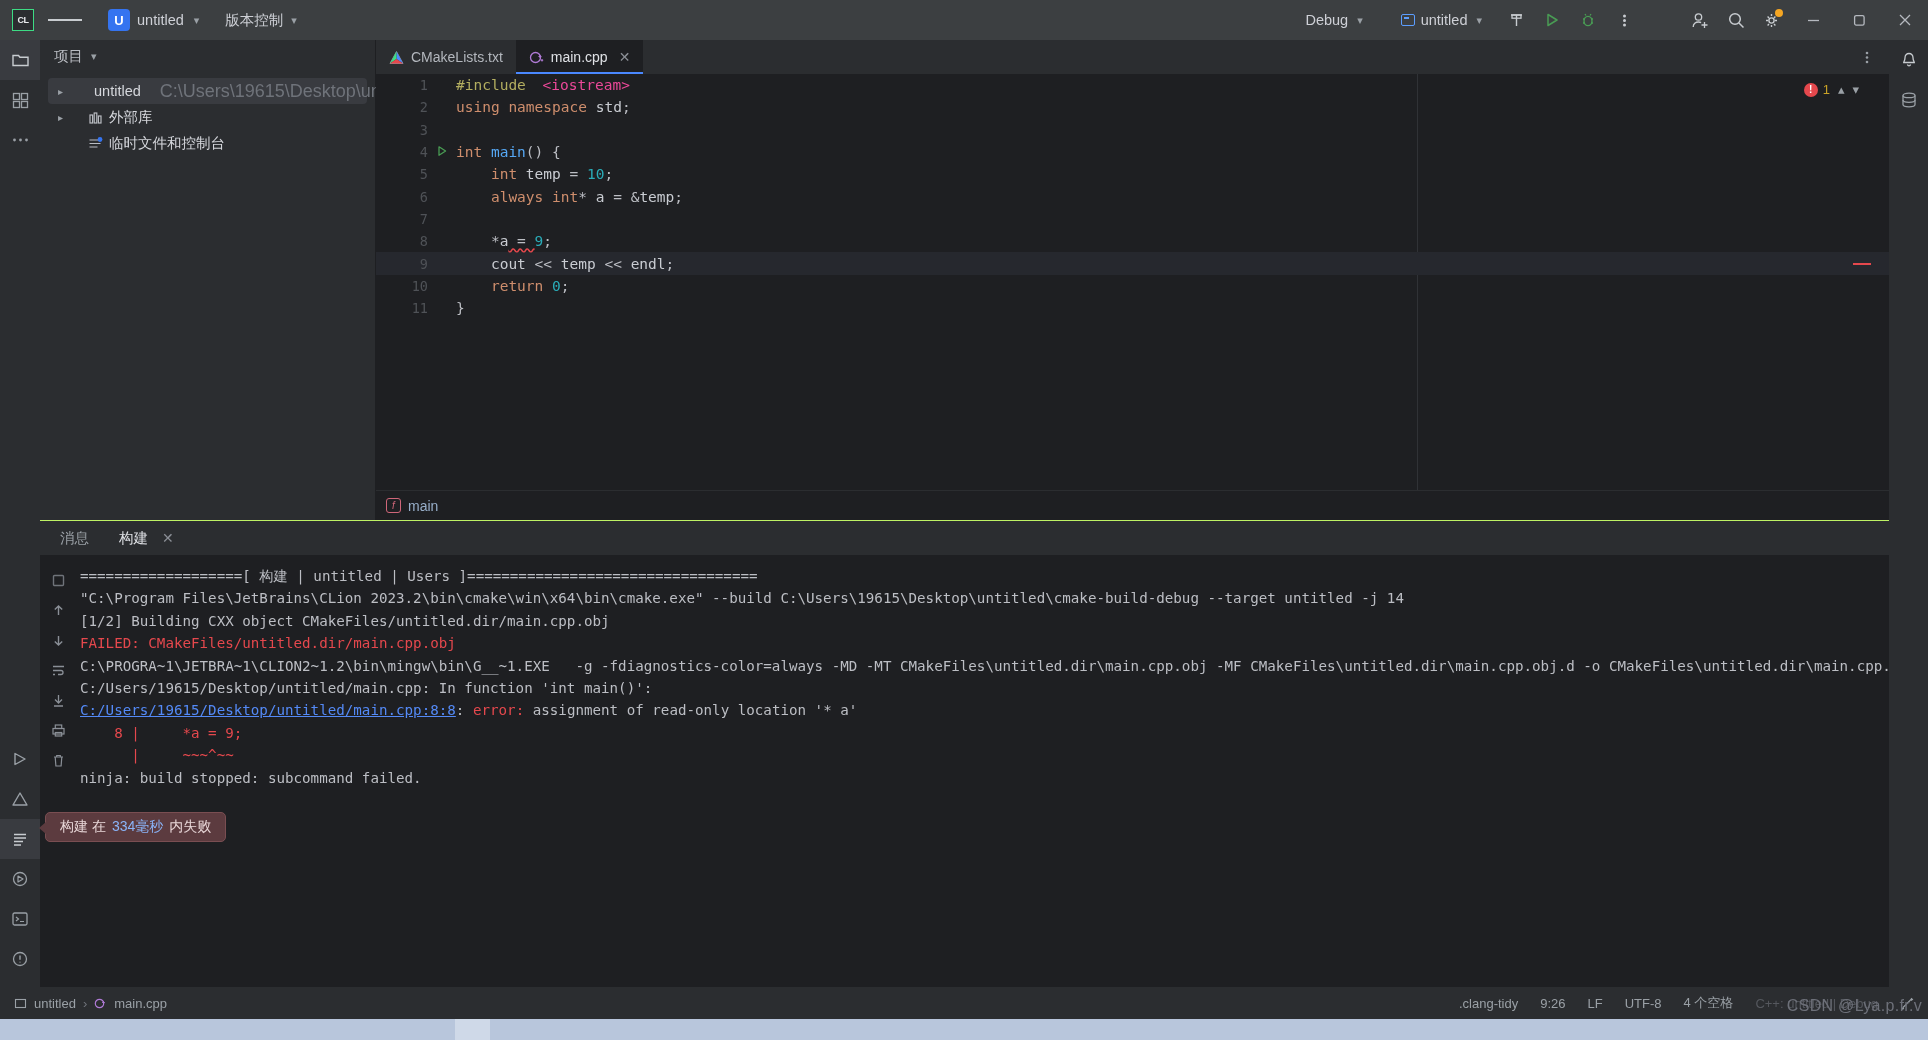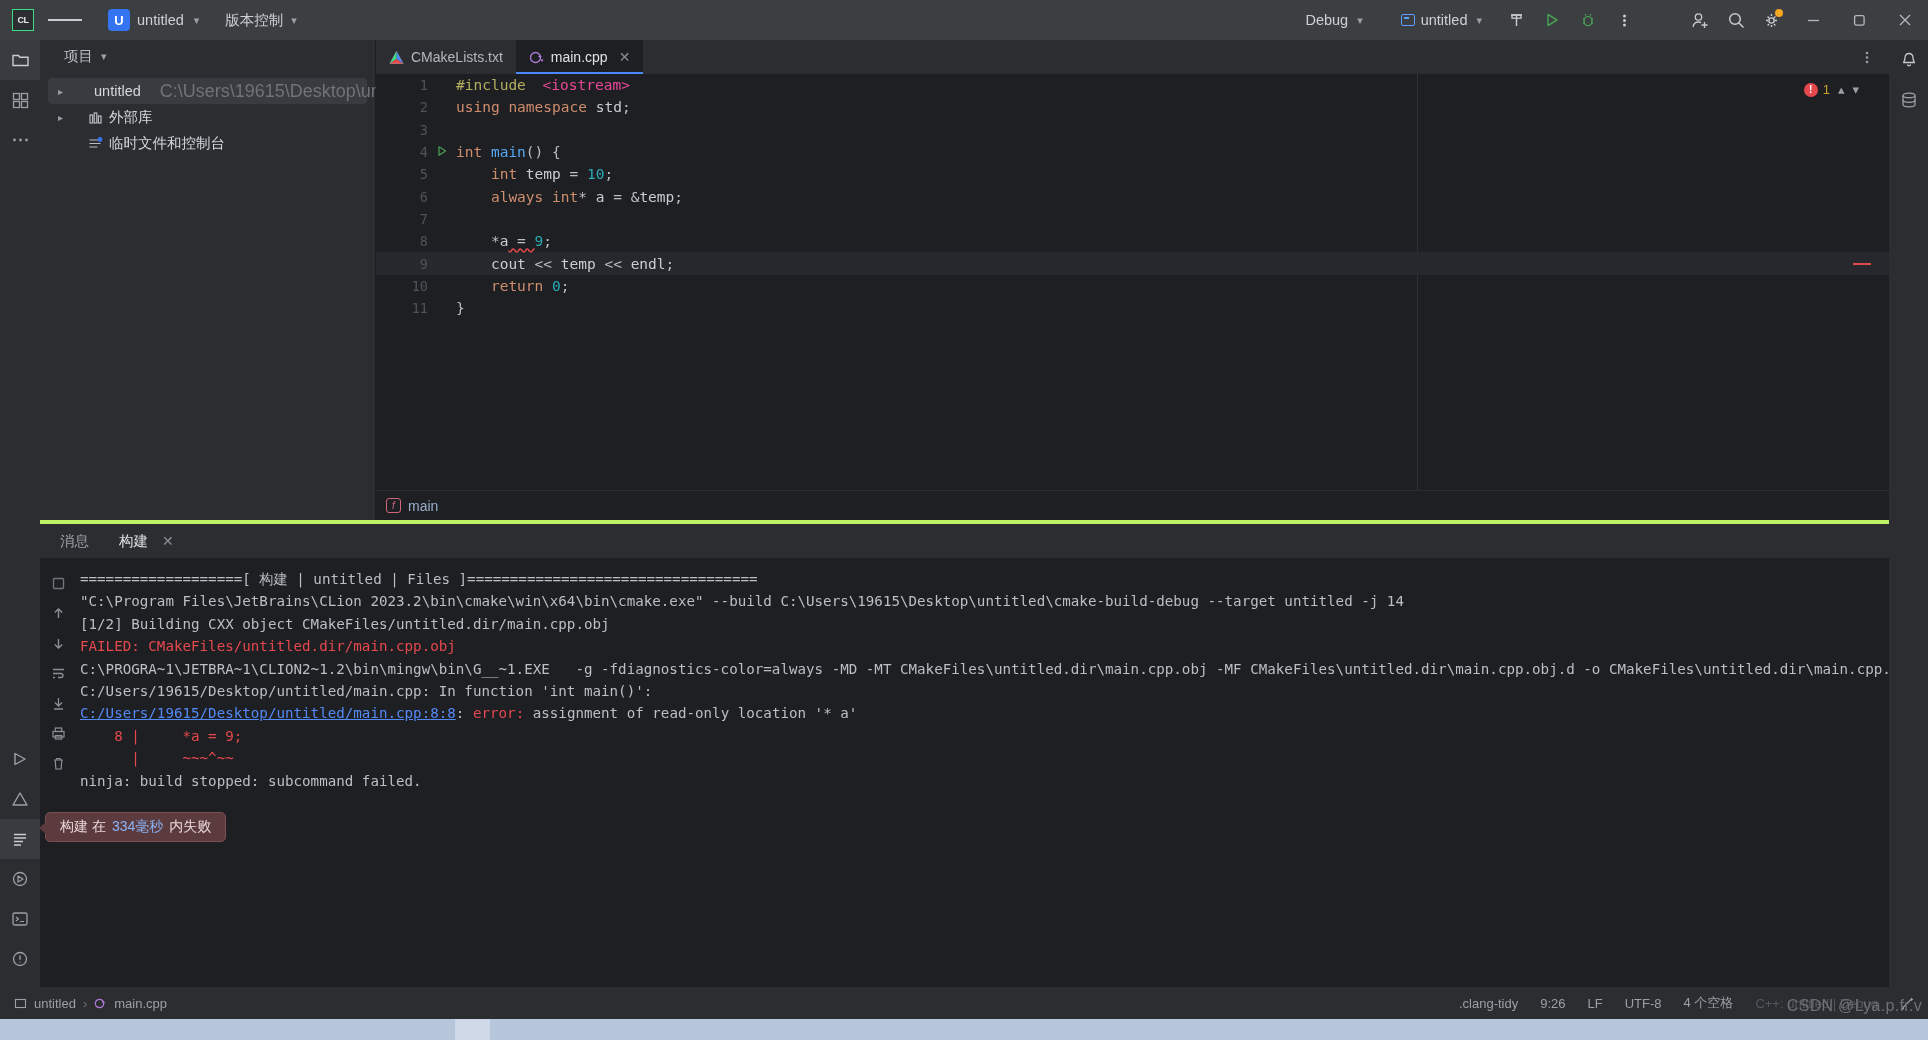--- a/index.html
+++ b/index.html
@@ -50,21 +50,21 @@
   }
   .ls-ico { width:40px; height:40px; display:flex; align-items:center; justify-content:center; }
   .ls-ico.sel { background:#393b40; }
   .ls-bottom { margin-top:auto; }
 
   
   .projpanel {
     position:absolute; left:40px; top:40px; width:336px; height:979px;
     background:#2b2d30; border-right:1px solid #1e1f22;
   }
-  .pp-head { height:32px; display:flex; align-items:center; padding-left:24px; gap:5px; }
+  .pp-head { height:32px; display:flex; align-items:center; padding-left:14px; gap:5px; }
   .pp-title { color:#b9bcc2; font-size:14.5px; }
   .tree { padding-top: 6px; }
   .tnode { height:26px; display:flex; align-items:center; padding-left:48px; gap:6px; font-size:14.5px; color:#d5d7dc; position:relative;}
   .tnode.sel { background:#393b40; margin:0 8px 0 8px; padding-left:40px; border-radius:4px;}
   .arrow { position:absolute; left:18px; color:#9aa0a6; font-size:10px; }
   .tnode.sel .arrow { left:10px; }
   .tpath { color:#6f737a; font-size:18px; margin-left:13px; }
 
   
   .editor {
@@ -100,21 +100,21 @@
   .f  { color:#56a8f5; }
   .t  { color:#b3ae60; }
   .id { color:#c9ccd2; }
   .op { color:#bcbec4; }
   .squiggle { text-decoration: underline wavy #e5484d; text-decoration-skip-ink: none;}
 
   
   .rightstrip { position:absolute; right:0; top:40px; width:39px; height:979px; background:#2b2d30; display:flex; flex-direction:column; align-items:center;}
 
   
-  .buildpanel { position:absolute; left:40px; top:520px; width:1849px; height:499px; background:#2b2d30; border-top:4px solid #bef264;}
+  .buildpanel { position:absolute; left:40px; top:520px; width:1849px; height:499px; background:#2b2d30; border-top:1px solid #bef264;}
   .bp-tabs { height:34px; display:flex; align-items:center; padding-left:18px; gap:26px; position:relative;}
   .bp-tab { font-size:14.5px; color:#9aa0a6; position:relative; padding:7px 2px; display:flex; align-items:center; gap:10px;}
   .bp-tab.active { color:#dfe1e5; }
   .bp-tab.active::after { content:''; position:absolute; left:-6px; right:-6px; bottom:-3px; height:2px; background:#4a88ff;}
   .bp-body { position:absolute; left:0; top:34px; right:0; bottom:0; background:#1e1f22; }
   .bp-side { position:absolute; left:0; top:0; width:36px; height:100%; background:#1e1f22; display:flex; flex-direction:column; align-items:center; padding-top:10px;}
   .bs-ico { width:30px; height:30px; display:flex; align-items:center; justify-content:center; }
   .console { position:absolute; left:40px; top:10px; right:0; bottom:20px; font-family:"DejaVu Sans Mono", monospace; font-size:14.2px; line-height:22.4px; white-space:pre; overflow:hidden; color:#bcbec4;}
   .c-red { color:#e5484d; }
   .c-link { color:#548af7; text-decoration:underline; }
@@ -484,21 +484,21 @@
             <rect x="4.3" y="9.5" width="6.4" height="3.5" fill="none" stroke="#8a8f97" stroke-width="1.2"></rect>
           </svg>
       </div>
       <div class="bs-ico">
         <svg width="15" height="15" viewBox="0 0 15 15">
             <path d="M3 4h9M5.7 4V2.5h3.6V4M4.2 4l.7 9h5.2l.7-9" fill="none" stroke="#8a8f97" stroke-width="1.2"></path>
           </svg>
       </div>
     </div>
 
-    <div class="console"><span>===================[ 构建 | untitled | Files ]==================================</span>
+    <div class="console"><span>===================[ 构建 | untitled | Users ]==================================</span>
 <span>"C:\Program Files\JetBrains\CLion 2023.2\bin\cmake\win\x64\bin\cmake.exe" --build C:\Users\19615\Desktop\untitled\cmake-build-debug --target untitled -j 14</span>
 <span>[1/2] Building CXX object CMakeFiles/untitled.dir/main.cpp.obj</span>
 <span class="c-red">FAILED: CMakeFiles/untitled.dir/main.cpp.obj</span>
 <span>C:\PROGRA~1\JETBRA~1\CLION2~1.2\bin\mingw\bin\G__~1.EXE   -g -fdiagnostics-color=always -MD -MT CMakeFiles\untitled.dir\main.cpp.obj -MF CMakeFiles\untitled.dir\main.cpp.obj.d -o CMakeFiles\untitled.dir\main.cpp.obj -c C:/Us</span>
 <span>C:/Users/19615/Desktop/untitled/main.cpp: In function 'int main()':</span>
 <span class="c-link">C:/Users/19615/Desktop/untitled/main.cpp:8:8</span><span>: </span><span class="c-red">error:</span><span> assignment of read-only location '* a'</span>
 <span class="c-red">    8 |     *a = 9;</span>
 <span class="c-red">      |     ~~~^~~</span>
 <span>ninja: build stopped: subcommand failed.</span></div>
 

